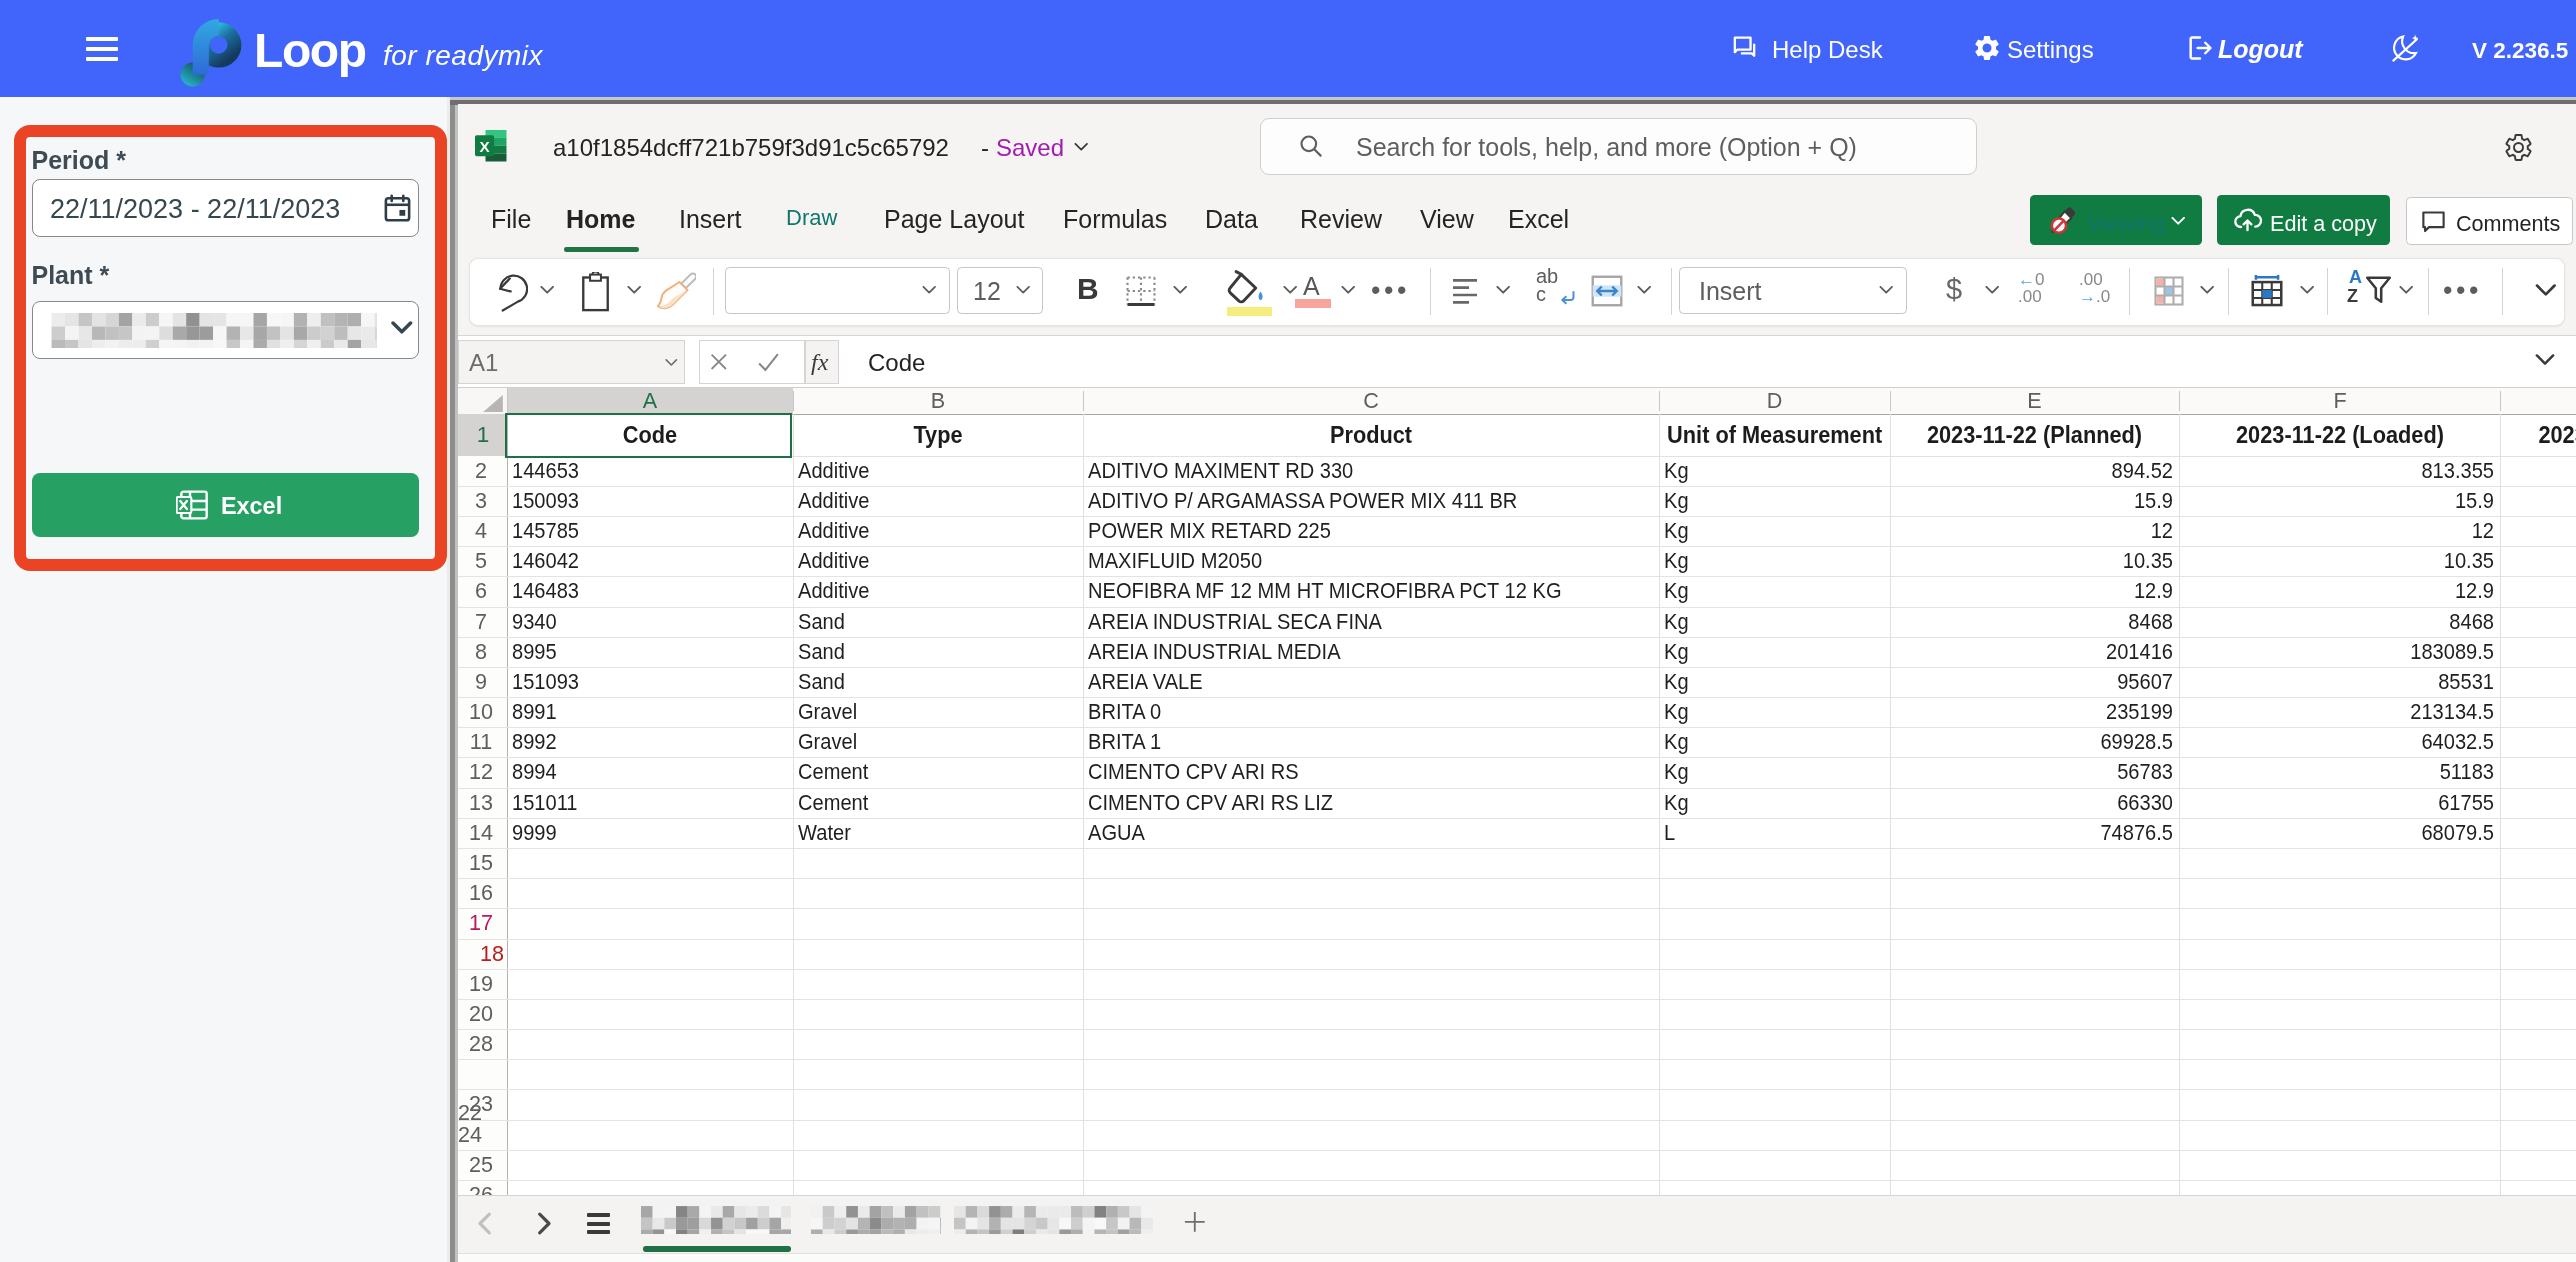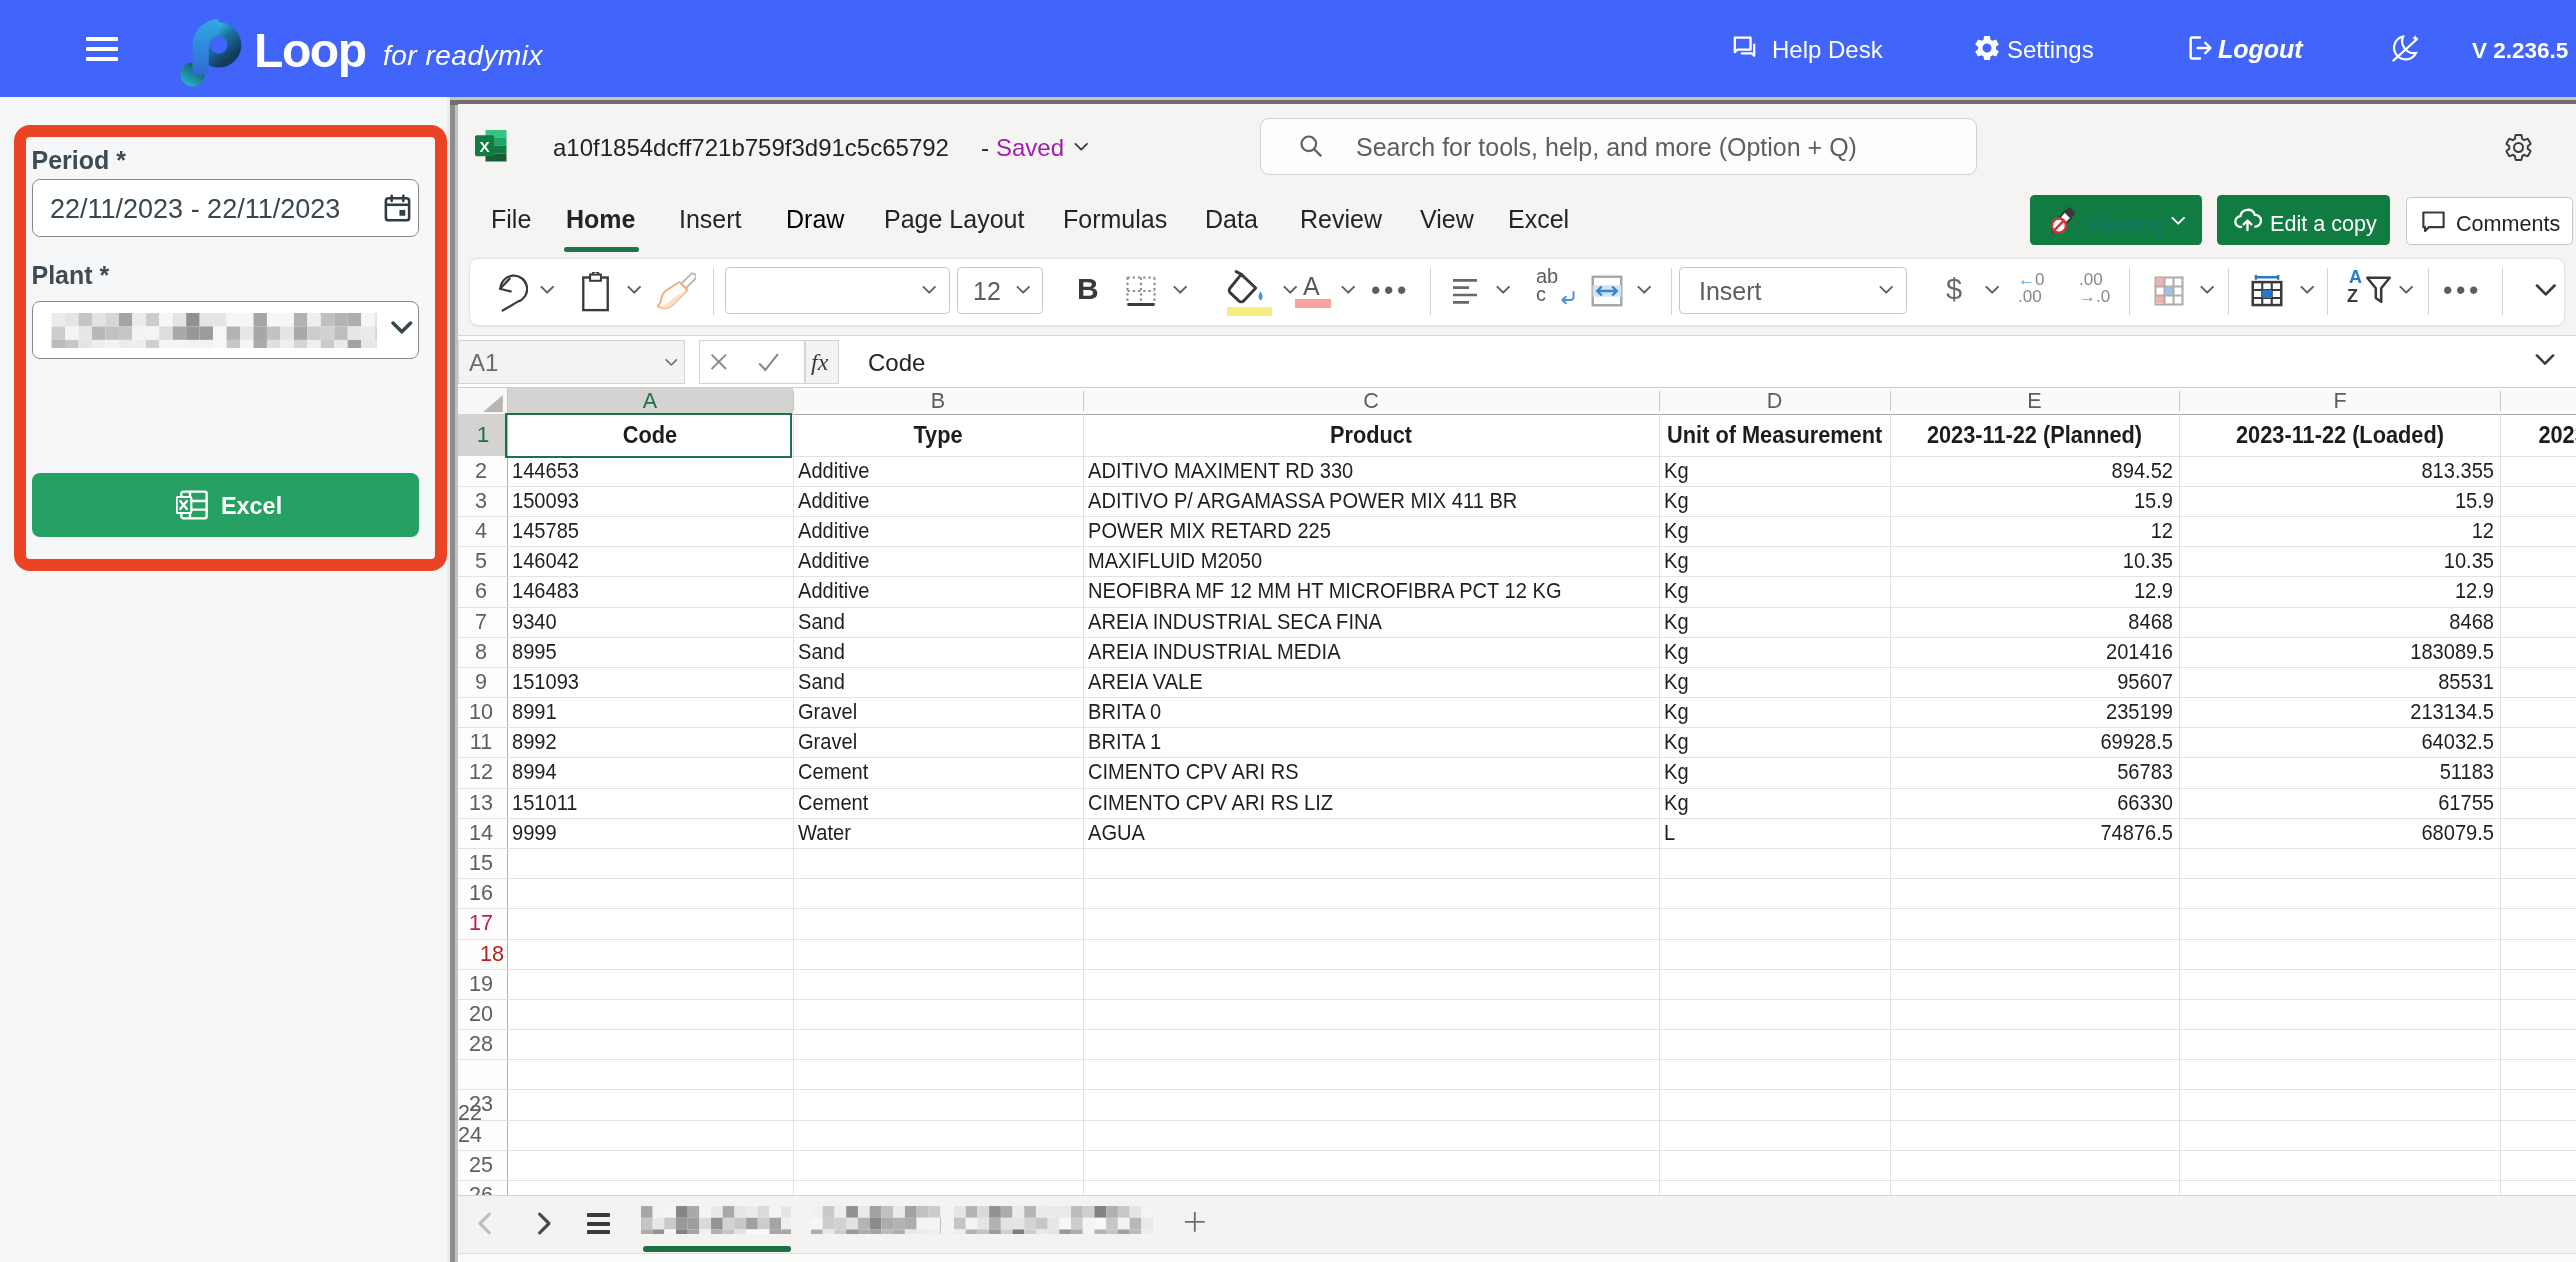--- a/index.html
+++ b/index.html
@@ -179,21 +179,21 @@
 <circle cx="10.5" cy="10.5" r="6.5" fill="none" stroke="#605e5c" stroke-width="1.9"></circle>
 <path d="M15.3 15.3 L21 21" stroke="#605e5c" stroke-width="1.9" stroke-linecap="round"></path>
 </svg>
 <div class="ab" style="left:1356px;top:133px;font-size:25px;color:#605e5c">Search for tools, help, and more (Option + Q)</div>
 <svg class="ab" style="left:2503px;top:132px" width="31" height="31" viewBox="0 0 24 24">
 <path d="M19.14 12.94a7.07 7.07 0 0 0 .06-.94 7.07 7.07 0 0 0-.06-.94l2.03-1.58a.49.49 0 0 0 .12-.62l-1.92-3.32a.49.49 0 0 0-.59-.22l-2.39.96a7.05 7.05 0 0 0-1.62-.94l-.36-2.54a.48.48 0 0 0-.48-.41h-3.84a.48.48 0 0 0-.48.41l-.36 2.54c-.59.24-1.13.56-1.62.94l-2.39-.96a.49.49 0 0 0-.59.22L2.73 8.86a.49.49 0 0 0 .12.62l2.03 1.58a7.07 7.07 0 0 0 0 1.88l-2.03 1.58a.49.49 0 0 0-.12.62l1.92 3.32c.13.22.39.31.59.22l2.39-.96c.49.38 1.03.7 1.62.94l.36 2.54c.04.24.24.41.48.41h3.84c.24 0 .44-.17.48-.41l.36-2.54a7.05 7.05 0 0 0 1.62-.94l2.39.96c.2.09.46 0 .59-.22l1.92-3.32a.49.49 0 0 0-.12-.62zM12 15.5A3.5 3.5 0 1 1 12 8.5a3.5 3.5 0 0 1 0 7z" fill="none" stroke="#3b3a39" stroke-width="1.5"></path>
 </svg>
 <div class="ab" style="left:491px;top:205px;font-size:25px;font-weight:normal;color:#252423">File</div>
 <div class="ab" style="left:566px;top:205px;font-size:25px;font-weight:bold;color:#252423">Home</div>
 <div class="ab" style="left:679px;top:205px;font-size:25px;font-weight:normal;color:#252423">Insert</div>
-<div class="ab" style="left:786px;top:205px;font-size:25px;font-weight:normal;color:#000000">Draw</div>
+<div class="ab" style="left:786px;top:205px;font-size:22px;font-weight:normal;color:#0f766e">Draw</div>
 <div class="ab" style="left:884px;top:205px;font-size:25px;font-weight:normal;color:#252423">Page Layout</div>
 <div class="ab" style="left:1063px;top:205px;font-size:25px;font-weight:normal;color:#252423">Formulas</div>
 <div class="ab" style="left:1205px;top:205px;font-size:25px;font-weight:normal;color:#252423">Data</div>
 <div class="ab" style="left:1300px;top:205px;font-size:25px;font-weight:normal;color:#252423">Review</div>
 <div class="ab" style="left:1420px;top:205px;font-size:25px;font-weight:normal;color:#252423">View</div>
 <div class="ab" style="left:1508px;top:205px;font-size:25px;font-weight:normal;color:#252423">Excel</div>
 <div class="ab" style="left:564px;top:247px;width:75px;height:4.5px;background:#217346;border-radius:2.3px"></div>
 <div class="ab" style="left:2030px;top:195px;width:172px;height:50px;background:#107c41;border-radius:4.5px"></div>
 <svg class="ab" style="left:2048px;top:204px" width="32" height="32" viewBox="0 0 24 24">
 <path d="M12.5 5.5 L17.5 10.5 L8 20 L3.2 20.8 L4 16 Z" fill="#fff" stroke="#3b3a39" stroke-width="1.5" stroke-linejoin="round"></path>

